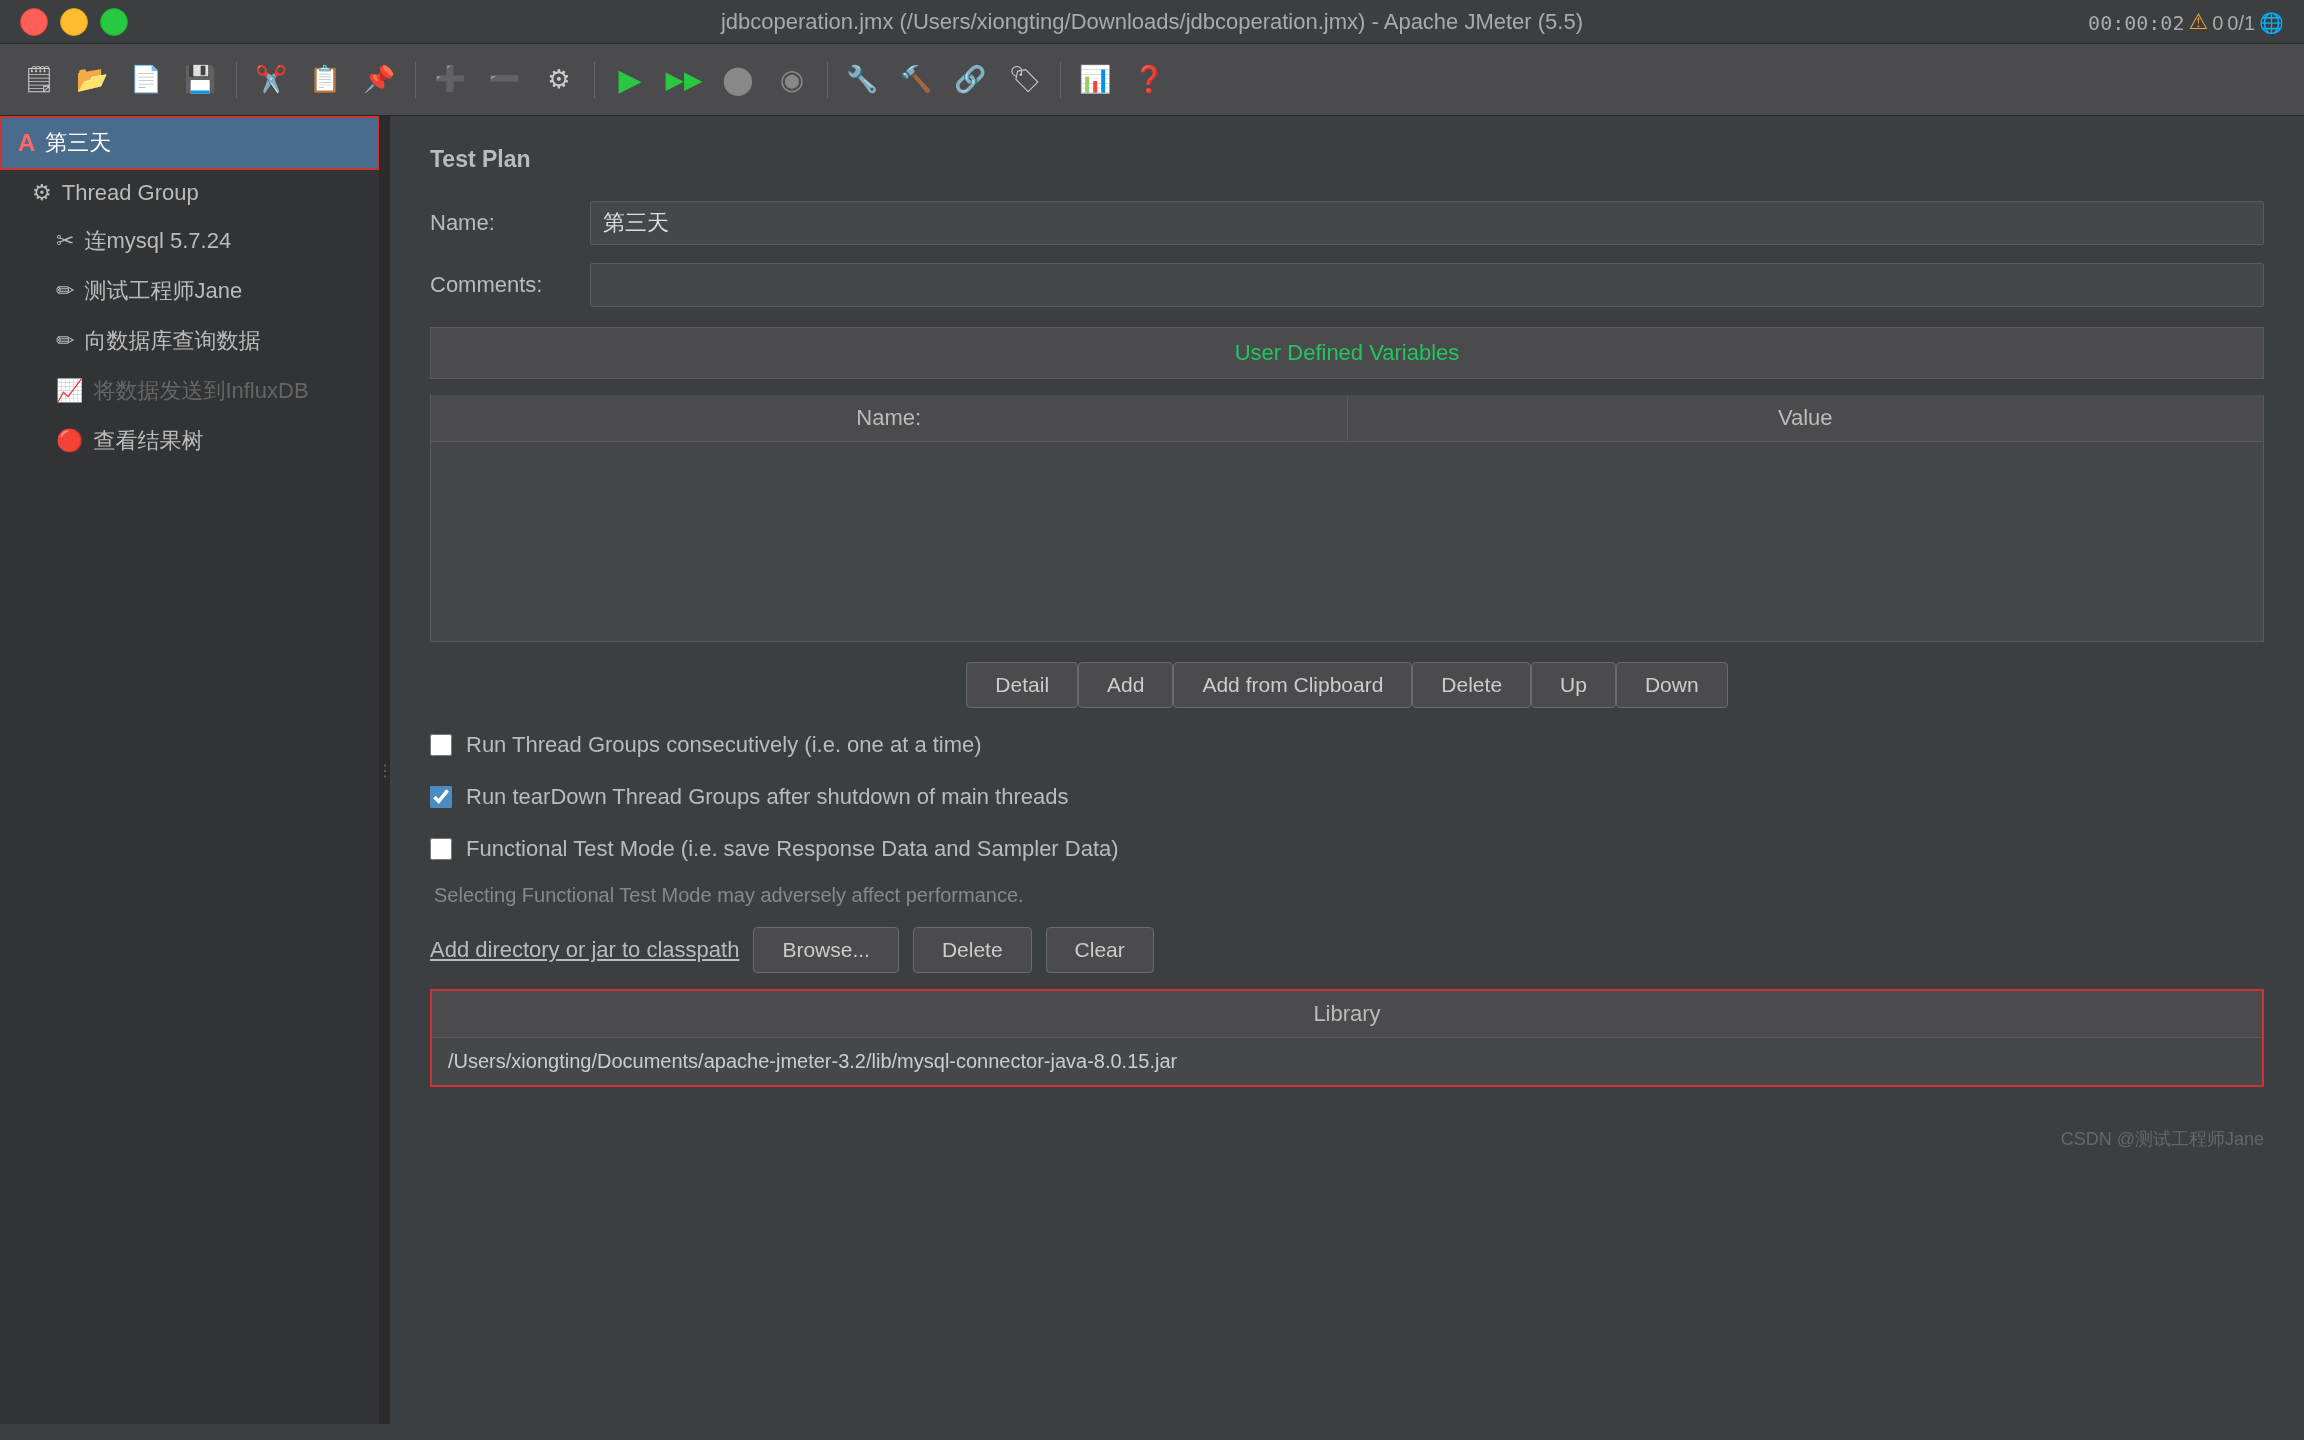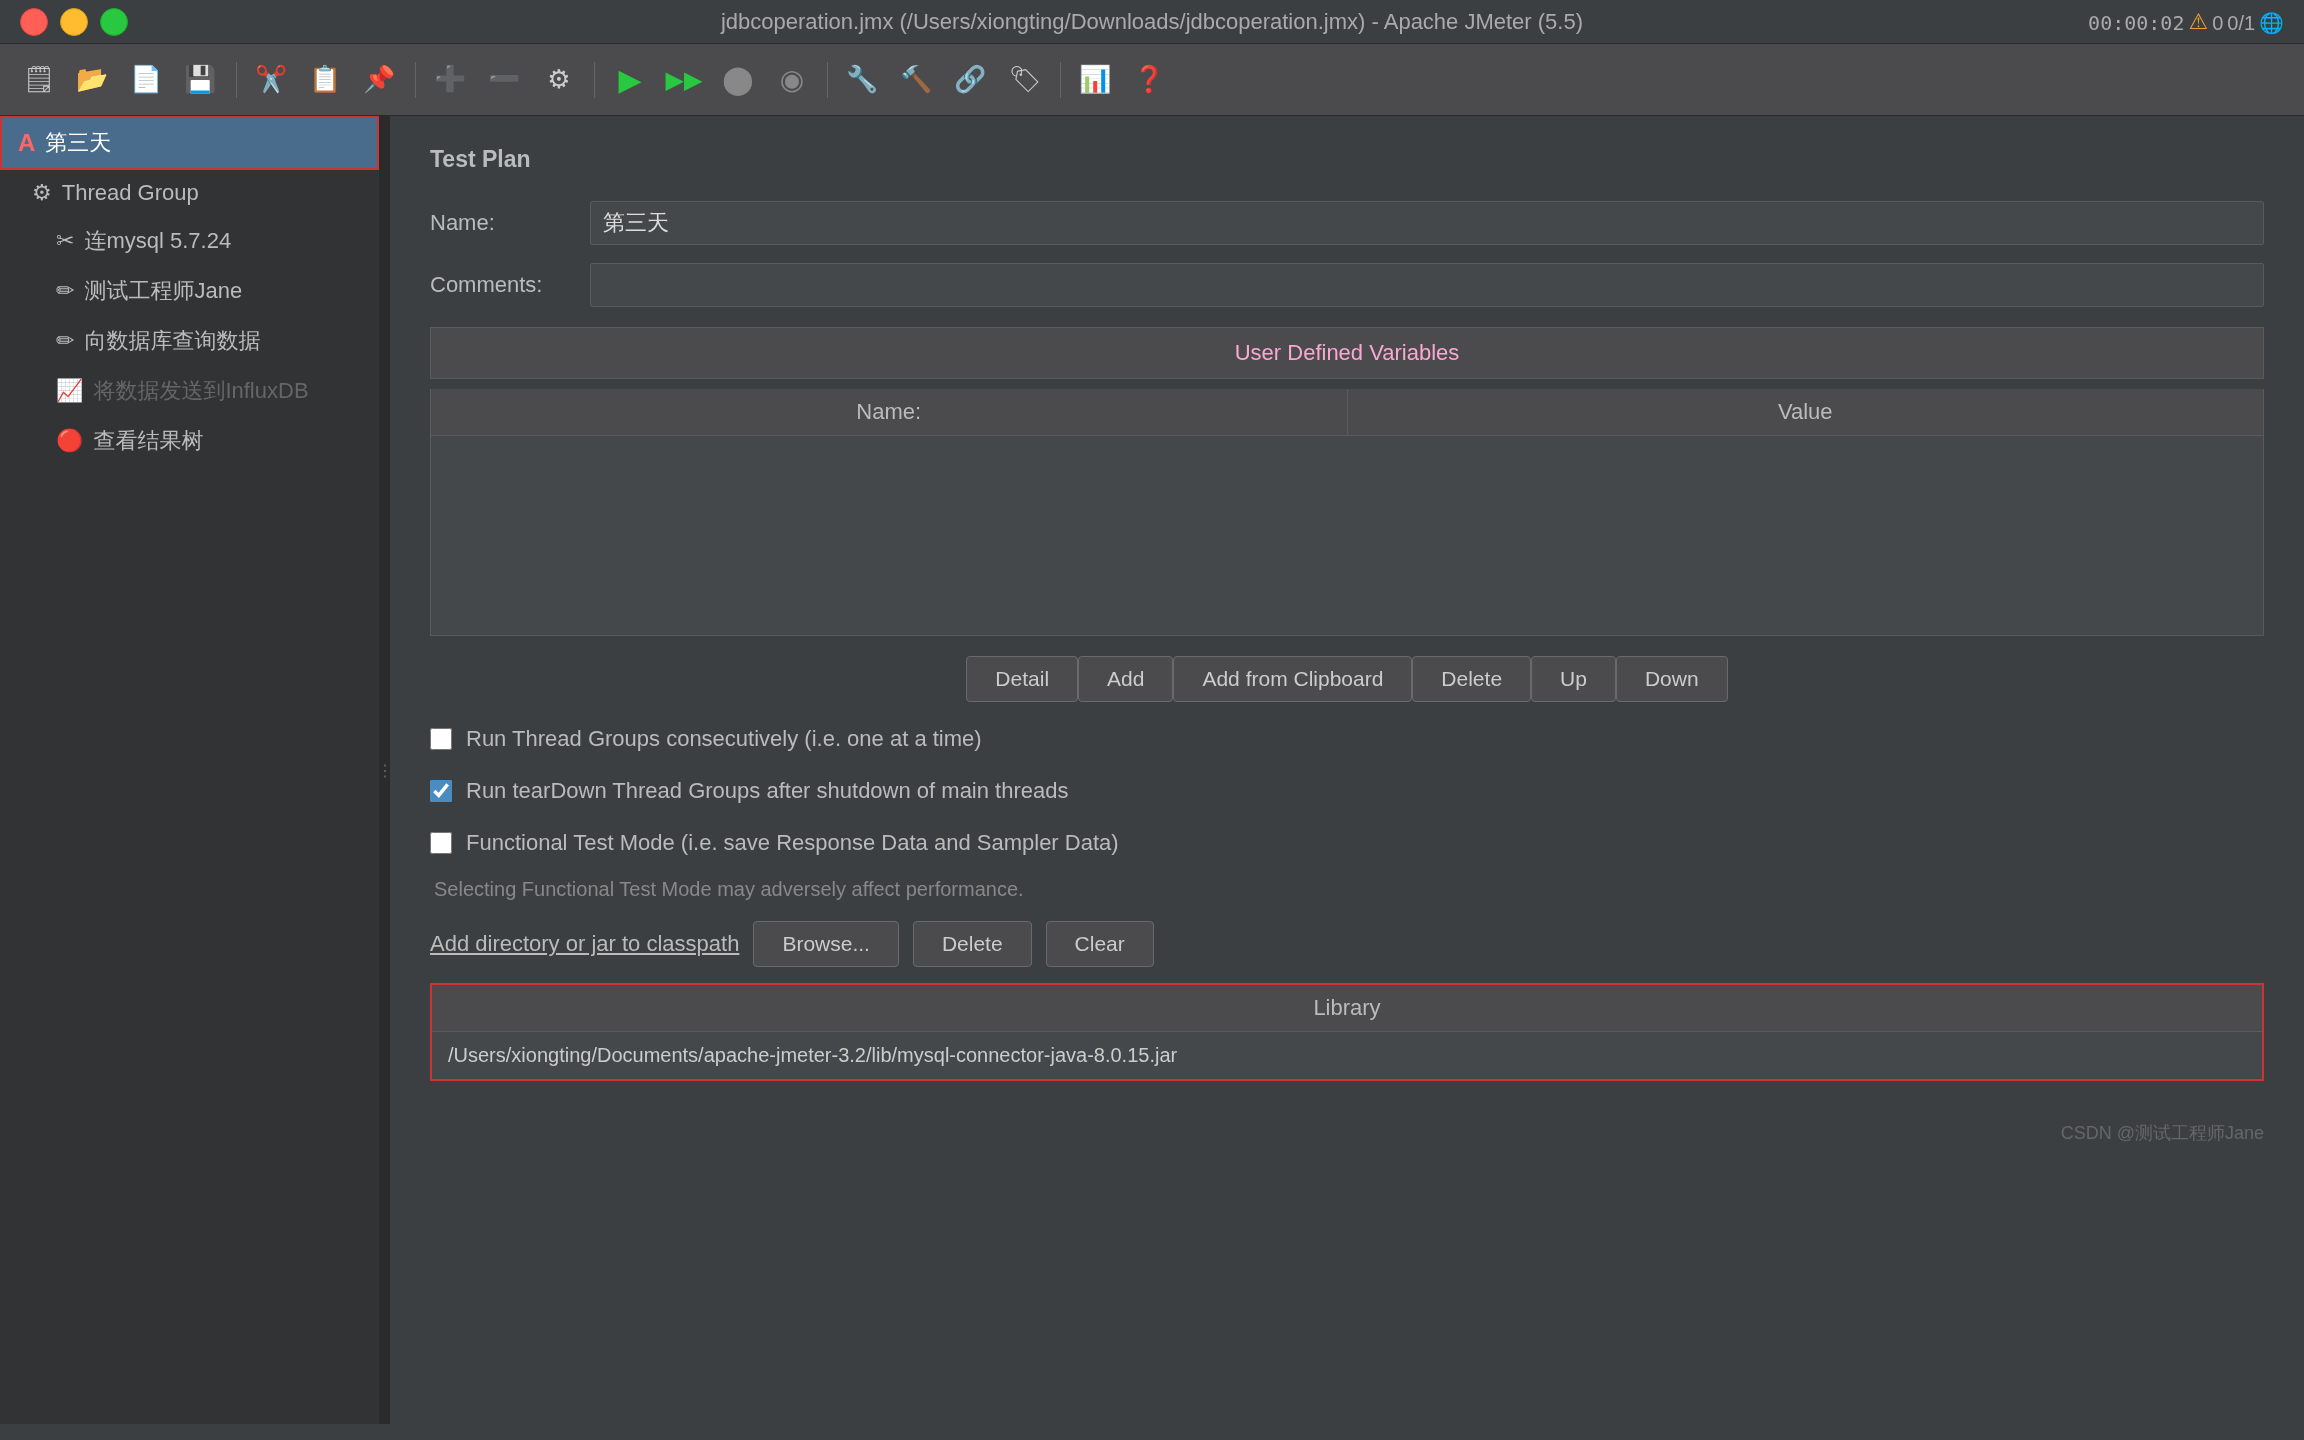--- a/index.html
+++ b/index.html
@@ -140,25 +140,25 @@
       background: #45484a;
       border: 1px solid #5a5a5c;
       color: #dddddd;
       font-size: 22px;
       padding: 8px 12px;
       border-radius: 2px;
     }
 
     .section-header {
       background: #4b4b4d;
-      color: #f9a8d4;
+      color: #22c55e;
       font-size: 22px;
       padding: 12px 16px;
       text-align: center;
-      margin: 20px 0 10px 0;
+      margin: 20px 0 16px 0;
       border: 1px solid #5a5a5c;
     }
 
     .table-header {
       display: flex;
       background: #4b4b4d;
       border: 1px solid #5a5a5c;
       border-top: none;
     }
     .table-header-cell {

